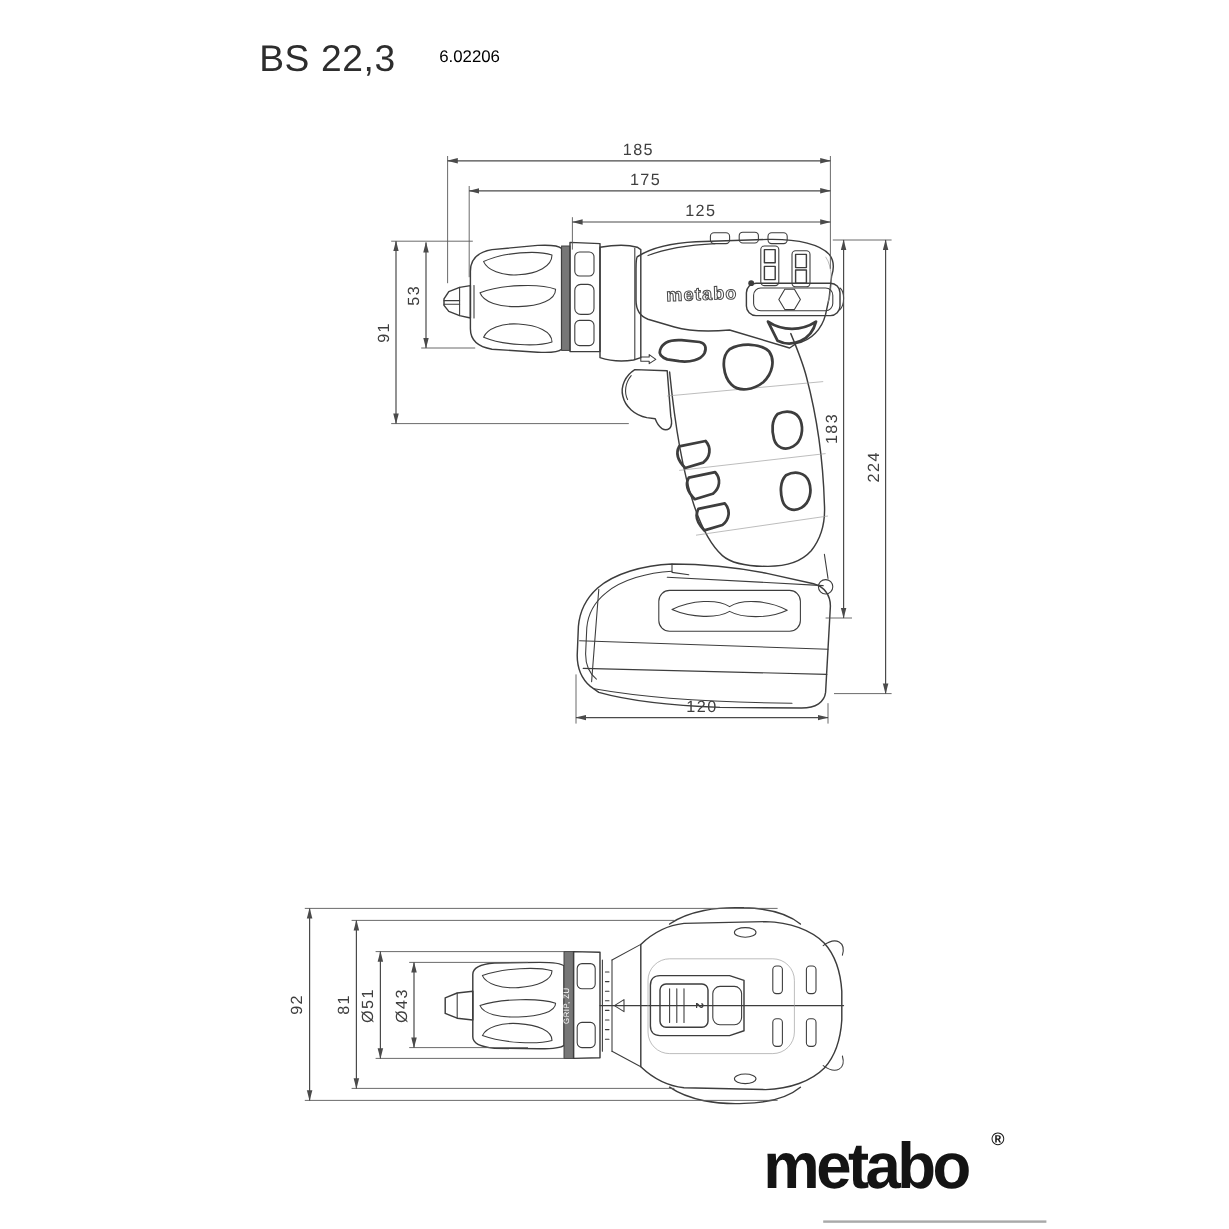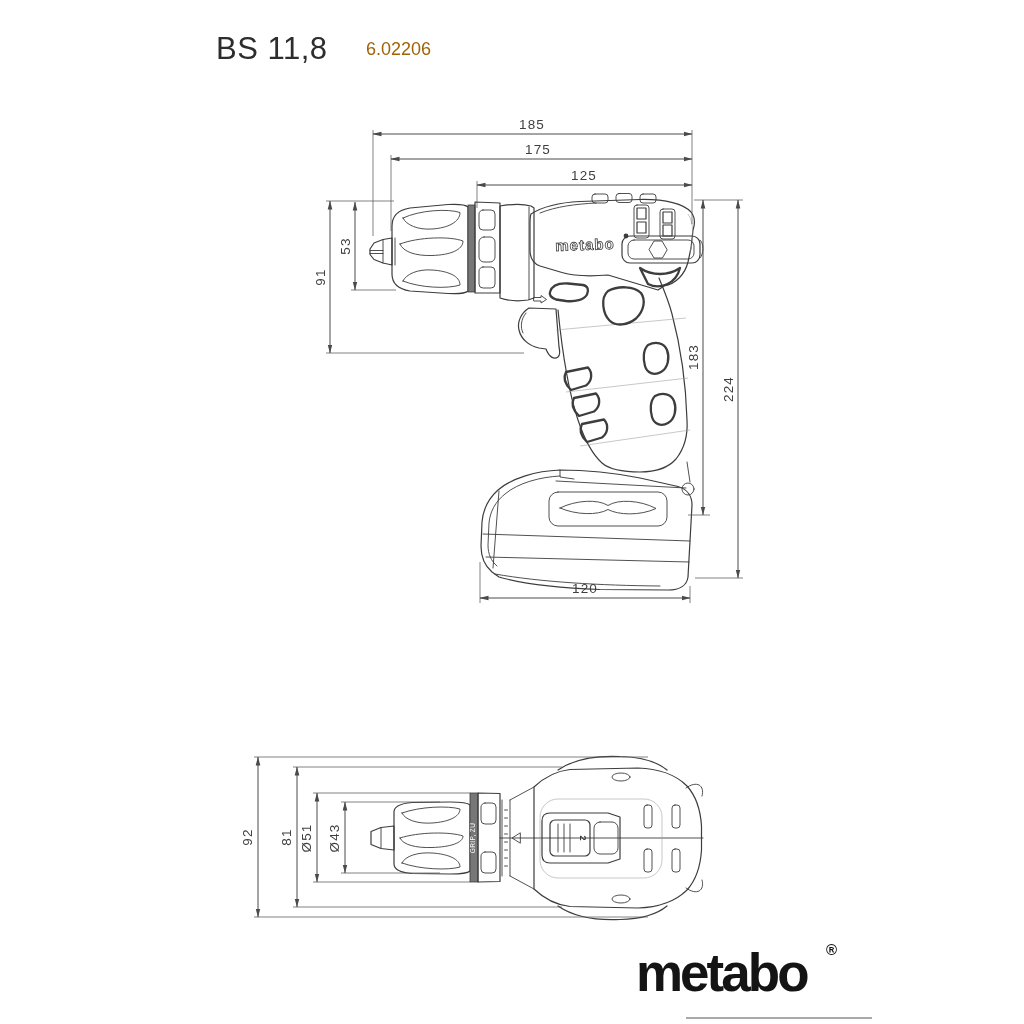--- a/index.html
+++ b/index.html
@@ -1,21 +1,21 @@
 <!DOCTYPE html>
 <html><head>
 <meta charset="utf-8">
 <style>
   html,body{margin:0;padding:0;background:#fff;}
   .page{
     position:relative;width:1024px;height:1024px;background:#fff;overflow:hidden;
     font-family:"Liberation Sans","DejaVu Sans",sans-serif;color:#2d2d2d;
   }
   .model-title{position:absolute;left:216px;top:31px;font-size:31px;font-weight:400;letter-spacing:0.5px;color:#2d2d2d;}
-  .article-number{position:absolute;left:366px;top:39px;font-size:18px;font-weight:400;color:#a16207;}
+  .article-number{position:absolute;left:366px;top:39px;font-size:14px;font-weight:400;color:#000000;}
   .drawing-svg{position:absolute;left:0;top:0;width:1024px;height:1024px;}
   .brand-logo{position:absolute;left:636px;top:941px;font-size:54px;font-weight:bold;letter-spacing:-3px;color:#141414;transform:scaleX(0.98);transform-origin:left top;}
   .brand-reg{position:absolute;left:826px;top:941px;font-size:15px;font-weight:bold;color:#141414;}
   .footer-rule{position:absolute;left:686px;top:1017px;width:186px;height:2px;background:#a9a9a9;}
   text{font-family:"Liberation Sans","DejaVu Sans",sans-serif;}
   .dim{stroke:#4a4a4a;stroke-width:1;fill:none;marker-start:url(#as);marker-end:url(#ae);}
   .ext{stroke:#5a5a5a;stroke-width:0.75;fill:none;}
   .dimtxt{fill:#3f3f3f;font-size:13.5px;letter-spacing:1.2px;text-anchor:middle;}
   .o{fill:none;stroke:#3d3d3d;stroke-width:1.2;stroke-linejoin:round;stroke-linecap:round;}
   .d{fill:none;stroke:#3d3d3d;stroke-width:0.9;stroke-linejoin:round;stroke-linecap:round;}
@@ -24,21 +24,21 @@
   .fillstrip{fill:#777;stroke:#3d3d3d;stroke-width:0.8;}
   .microtxt{fill:#fff;font-size:6.5px;letter-spacing:0.4px;text-anchor:middle;}
   .embossed{fill:#ffffff;stroke:#4a4a4a;stroke-width:0.85;font-size:15px;font-weight:bold;letter-spacing:1px;text-anchor:middle;}
   .gear-num{fill:#3d3d3d;font-size:9px;font-weight:bold;text-anchor:middle;}
 </style>
 </head>
 <body>
 
 <div class="page">
 
-  <div class="model-title">BS 11,8</div>
+  <div class="model-title">BS 22,3</div>
   <div class="article-number">6.02206</div>
 
   <svg class="drawing-svg" viewBox="0 0 1024 1024">
     <defs>
       <marker id="as" markerWidth="9" markerHeight="6" refX="0.5" refY="3" orient="auto" markerUnits="userSpaceOnUse">
         <path d="M9,0.7 L0,3 L9,5.3 Z" fill="#4a4a4a"></path>
       </marker>
       <marker id="ae" markerWidth="9" markerHeight="6" refX="8.5" refY="3" orient="auto" markerUnits="userSpaceOnUse">
         <path d="M0,0.7 L9,3 L0,5.3 Z" fill="#4a4a4a"></path>
       </marker>

